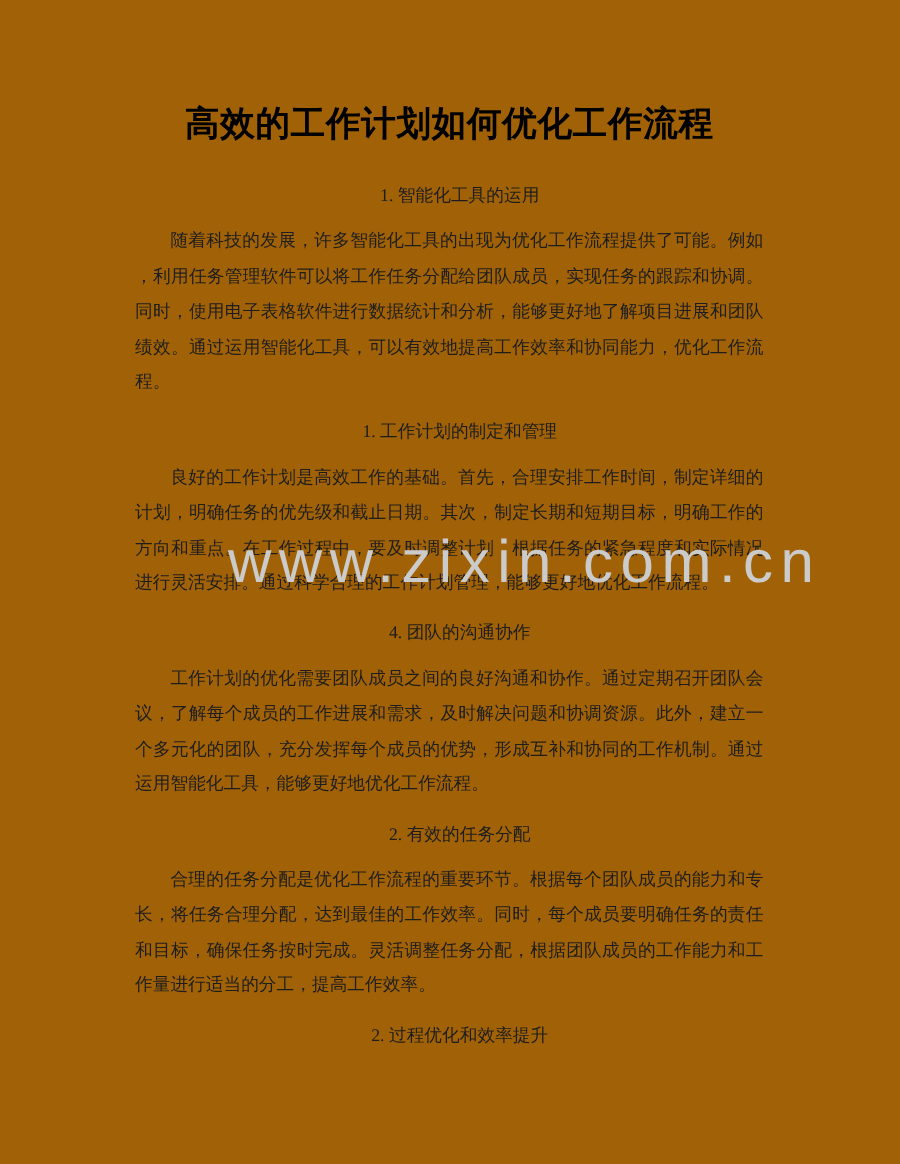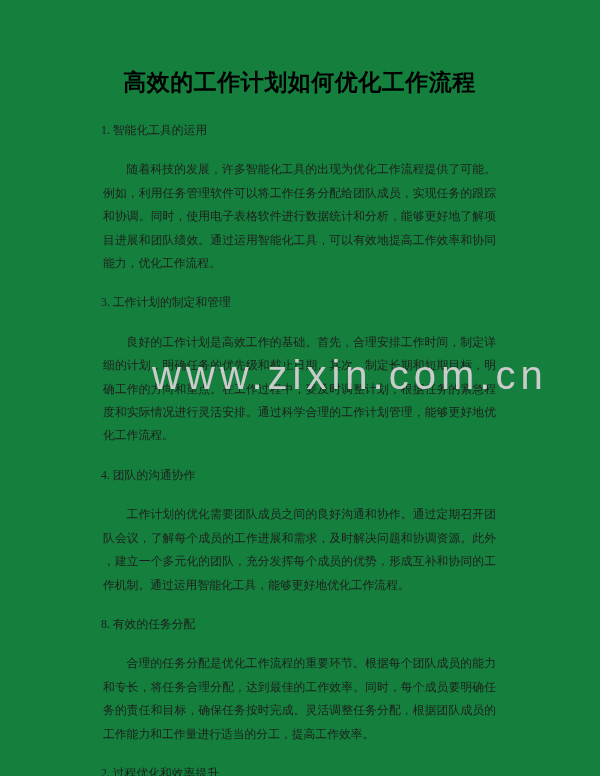--- a/index.html
+++ b/index.html
@@ -11,44 +11,45 @@
     width: 600px;
     height: 776px;
     overflow: hidden;
   }
   .page {
     position: relative;
     width: 600px;
     height: 776px;
     box-sizing: border-box;
     padding: 67px 88px 0 87px;
-    background: #15803d;
+    background: #a16207;
     font-family: "Liberation Serif", "DejaVu Serif", serif;
     color: #1d1d1d;
   }
   .doc-title {
     margin: 0 0 22px 0;
     font-family: "Liberation Sans", "DejaVu Sans", sans-serif;
     font-weight: bold;
     font-size: 23px;
     line-height: 30px;
     text-align: center;
     color: #000000;
     letter-spacing: 0.5px;
   }
   .sec-heading {
     margin: 10px 0 7px 0;
     padding-left: 14px;
     font-size: 11.8px;
     line-height: 23.4px;
     font-weight: normal;
     color: #1d1d1d;
+    text-align: center;
   }
   .sec-body {
-    margin: 16px;
+    margin: 3px;
     font-size: 11.8px;
     line-height: 23.4px;
     text-align: justify;
     text-indent: 2em;
     line-break: anywhere;
     color: #1d1d1d;
   }
   .watermark {
     position: absolute;
     left: 152px;
@@ -68,31 +69,31 @@
 <div class="page">
 
   <h1 class="doc-title">高效的工作计划如何优化工作流程</h1>
 
   <section>
     <h2 class="sec-heading">1. 智能化工具的运用</h2>
     <p class="sec-body">随着科技的发展，许多智能化工具的出现为优化工作流程提供了可能。例如，利用任务管理软件可以将工作任务分配给团队成员，实现任务的跟踪和协调。同时，使用电子表格软件进行数据统计和分析，能够更好地了解项目进展和团队绩效。通过运用智能化工具，可以有效地提高工作效率和协同能力，优化工作流程。</p>
   </section>
 
   <section>
-    <h2 class="sec-heading">3. 工作计划的制定和管理</h2>
+    <h2 class="sec-heading">1. 工作计划的制定和管理</h2>
     <p class="sec-body">良好的工作计划是高效工作的基础。首先，合理安排工作时间，制定详细的计划，明确任务的优先级和截止日期。其次，制定长期和短期目标，明确工作的方向和重点。在工作过程中，要及时调整计划，根据任务的紧急程度和实际情况进行灵活安排。通过科学合理的工作计划管理，能够更好地优化工作流程。</p>
   </section>
 
   <section>
     <h2 class="sec-heading">4. 团队的沟通协作</h2>
     <p class="sec-body">工作计划的优化需要团队成员之间的良好沟通和协作。通过定期召开团队会议，了解每个成员的工作进展和需求，及时解决问题和协调资源。此外，建立一个多元化的团队，充分发挥每个成员的优势，形成互补和协同的工作机制。通过运用智能化工具，能够更好地优化工作流程。</p>
   </section>
 
   <section>
-    <h2 class="sec-heading">8. 有效的任务分配</h2>
+    <h2 class="sec-heading">2. 有效的任务分配</h2>
     <p class="sec-body">合理的任务分配是优化工作流程的重要环节。根据每个团队成员的能力和专长，将任务合理分配，达到最佳的工作效率。同时，每个成员要明确任务的责任和目标，确保任务按时完成。灵活调整任务分配，根据团队成员的工作能力和工作量进行适当的分工，提高工作效率。</p>
   </section>
 
   <section>
     <h2 class="sec-heading">2. 过程优化和效率提升</h2>
   </section>
 
   <div class="watermark">www.zixin.com.cn</div>
 
 </div>

